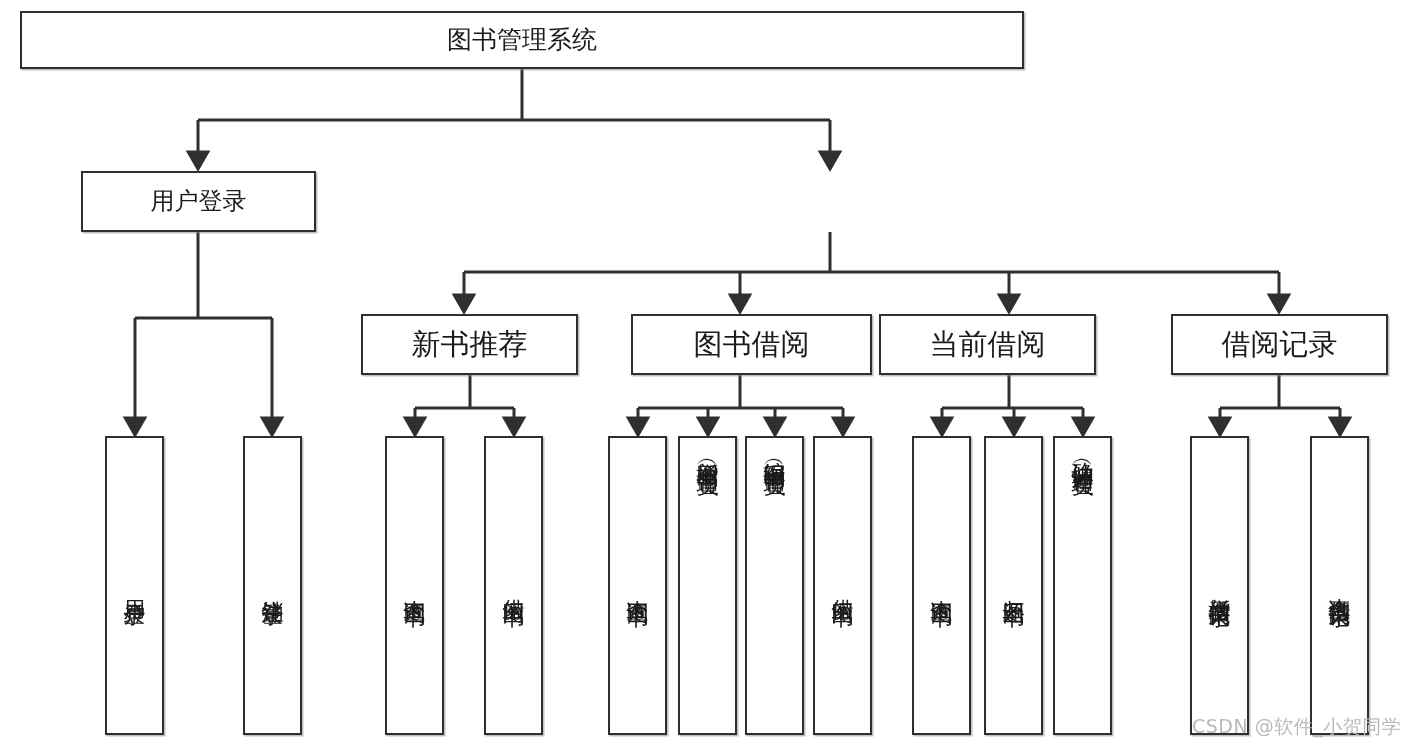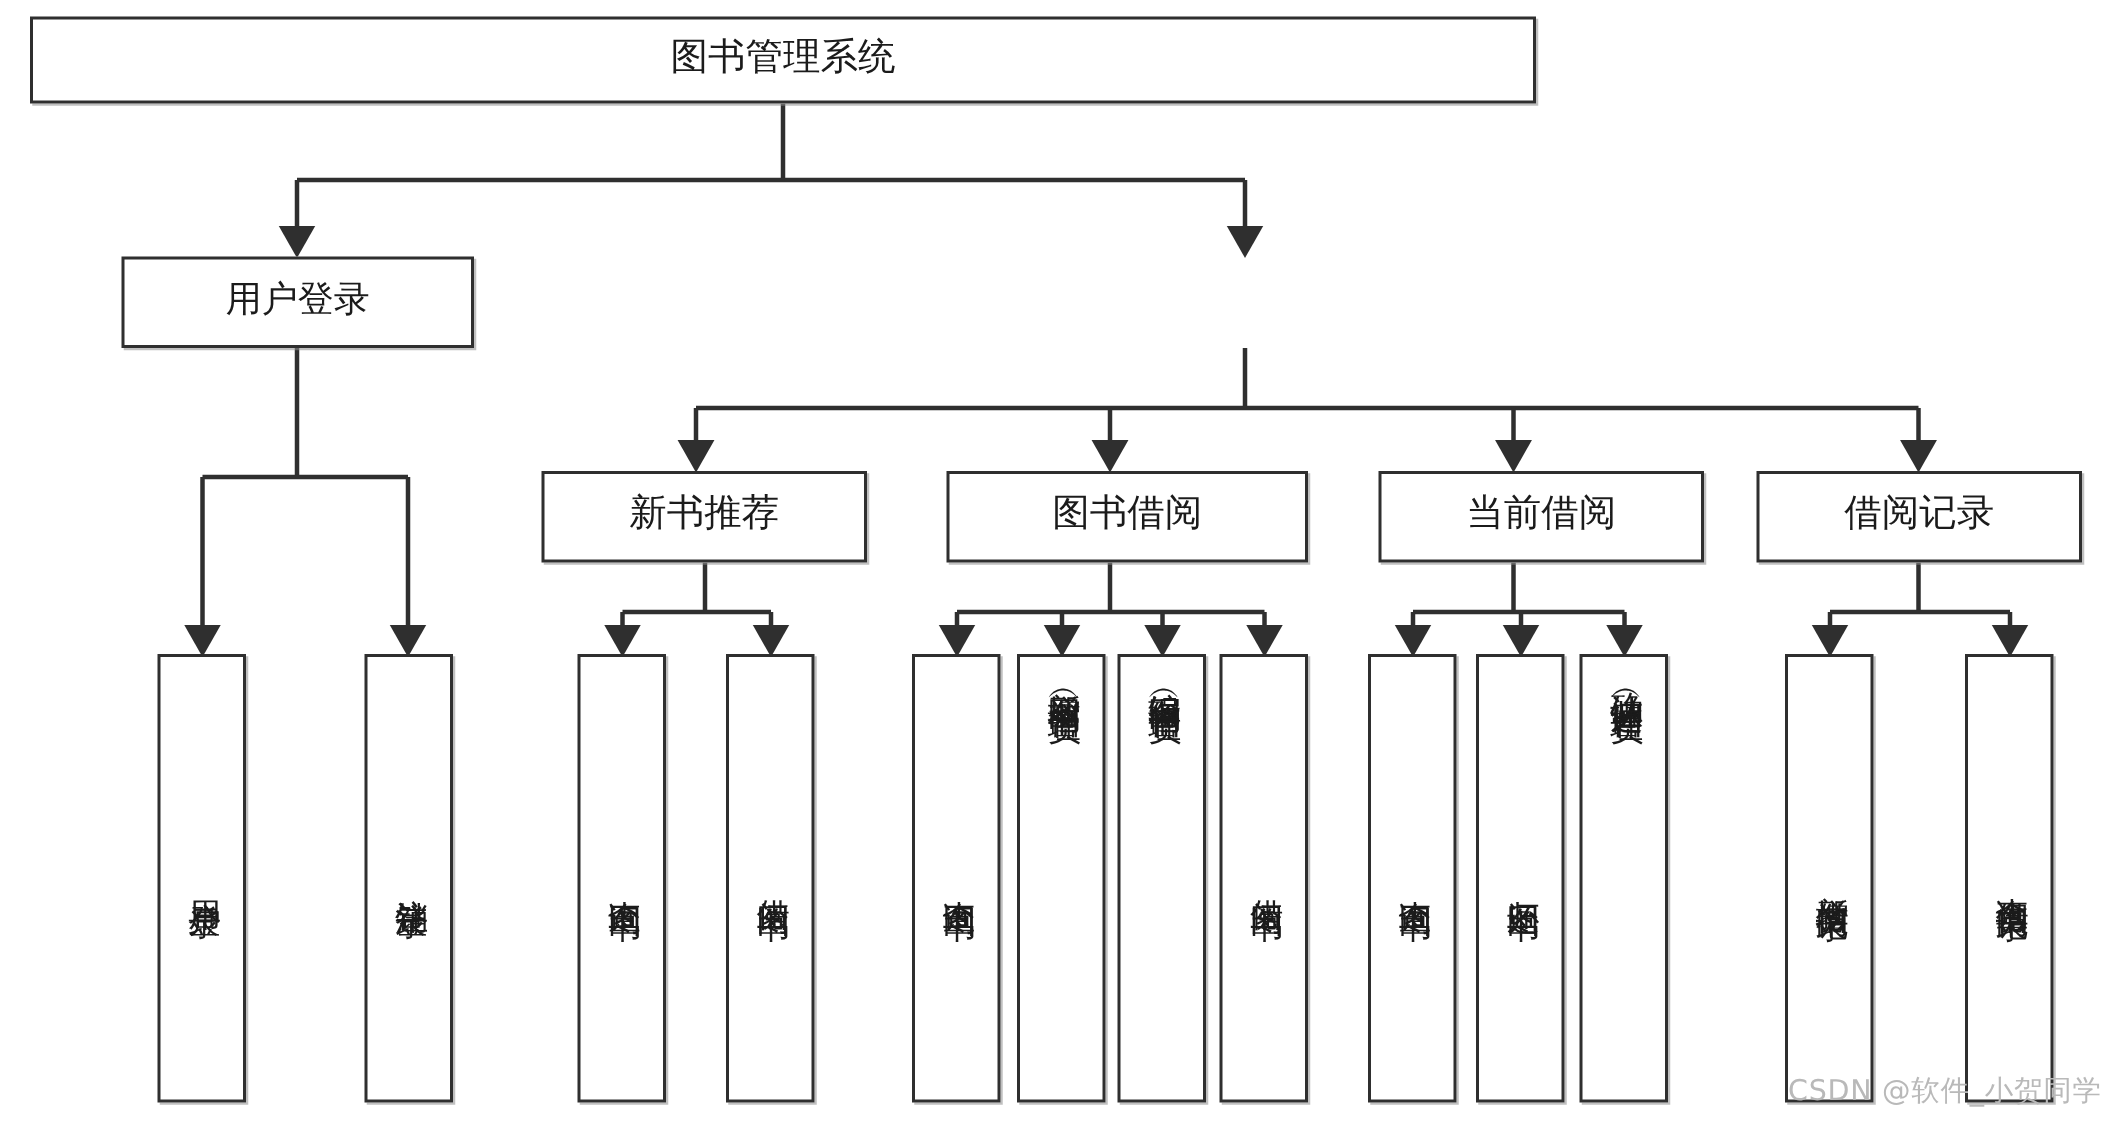--- a/index.html
+++ b/index.html
@@ -28,31 +28,30 @@
   }
   .node-box {
     position: absolute;
     box-sizing: border-box;
     border: 2.5px solid #2f2f2f;
     background: #ffffff;
     display: flex;
     align-items: center;
     justify-content: center;
     box-shadow: 1.5px 1.5px 0 rgba(140,140,140,0.55);
-    font-family: Liberation Mono, monospace;
   }
   .node-label {
     color: #1b1b1b;
     line-height: 1.22;
     text-align: center;
     white-space: pre-line;
   }
   .node-root .node-label { font-size: 25px; }
   .node-l2 .node-label { font-size: 24px; }
-  .node-l3 .node-label { font-size: 25px; }
+  .node-l3 .node-label { font-size: 29px; }
   .node-leaf {
     align-items: flex-start;
     justify-content: center;
     padding-top: 6px;
   }
   .node-leaf .node-label {
     font-size: 22px;
     writing-mode: vertical-rl;
     text-orientation: upright;
     letter-spacing: 2px;
@@ -134,21 +133,21 @@
   <div class="node-box node-l2" style="left:81px; top:171px; width:235px; height:61px;">
     <span class="node-label">用户登录</span>
   </div>
 
   <div class="node-box node-l3" style="left:361px; top:314px; width:217px; height:61px;">
     <span class="node-label">新书推荐</span>
   </div>
   <div class="node-box node-l3" style="left:631px; top:314px; width:241px; height:61px;">
     <span class="node-label">图书借阅</span>
   </div>
-  <div class="node-box node-l3" style="left:919px; top:314px; width:217px; height:61px;">
+  <div class="node-box node-l3" style="left:879px; top:314px; width:217px; height:61px;">
     <span class="node-label">当前借阅</span>
   </div>
   <div class="node-box node-l3" style="left:1171px; top:314px; width:217px; height:61px;">
     <span class="node-label">借阅记录</span>
   </div>
 
   <div class="node-box node-leaf leaf-mid" style="left:105px; top:436px; width:59px; height:299px;">
     <span class="node-label">用户登录</span>
   </div>
   <div class="node-box node-leaf leaf-mid" style="left:243px; top:436px; width:59px; height:299px;">

